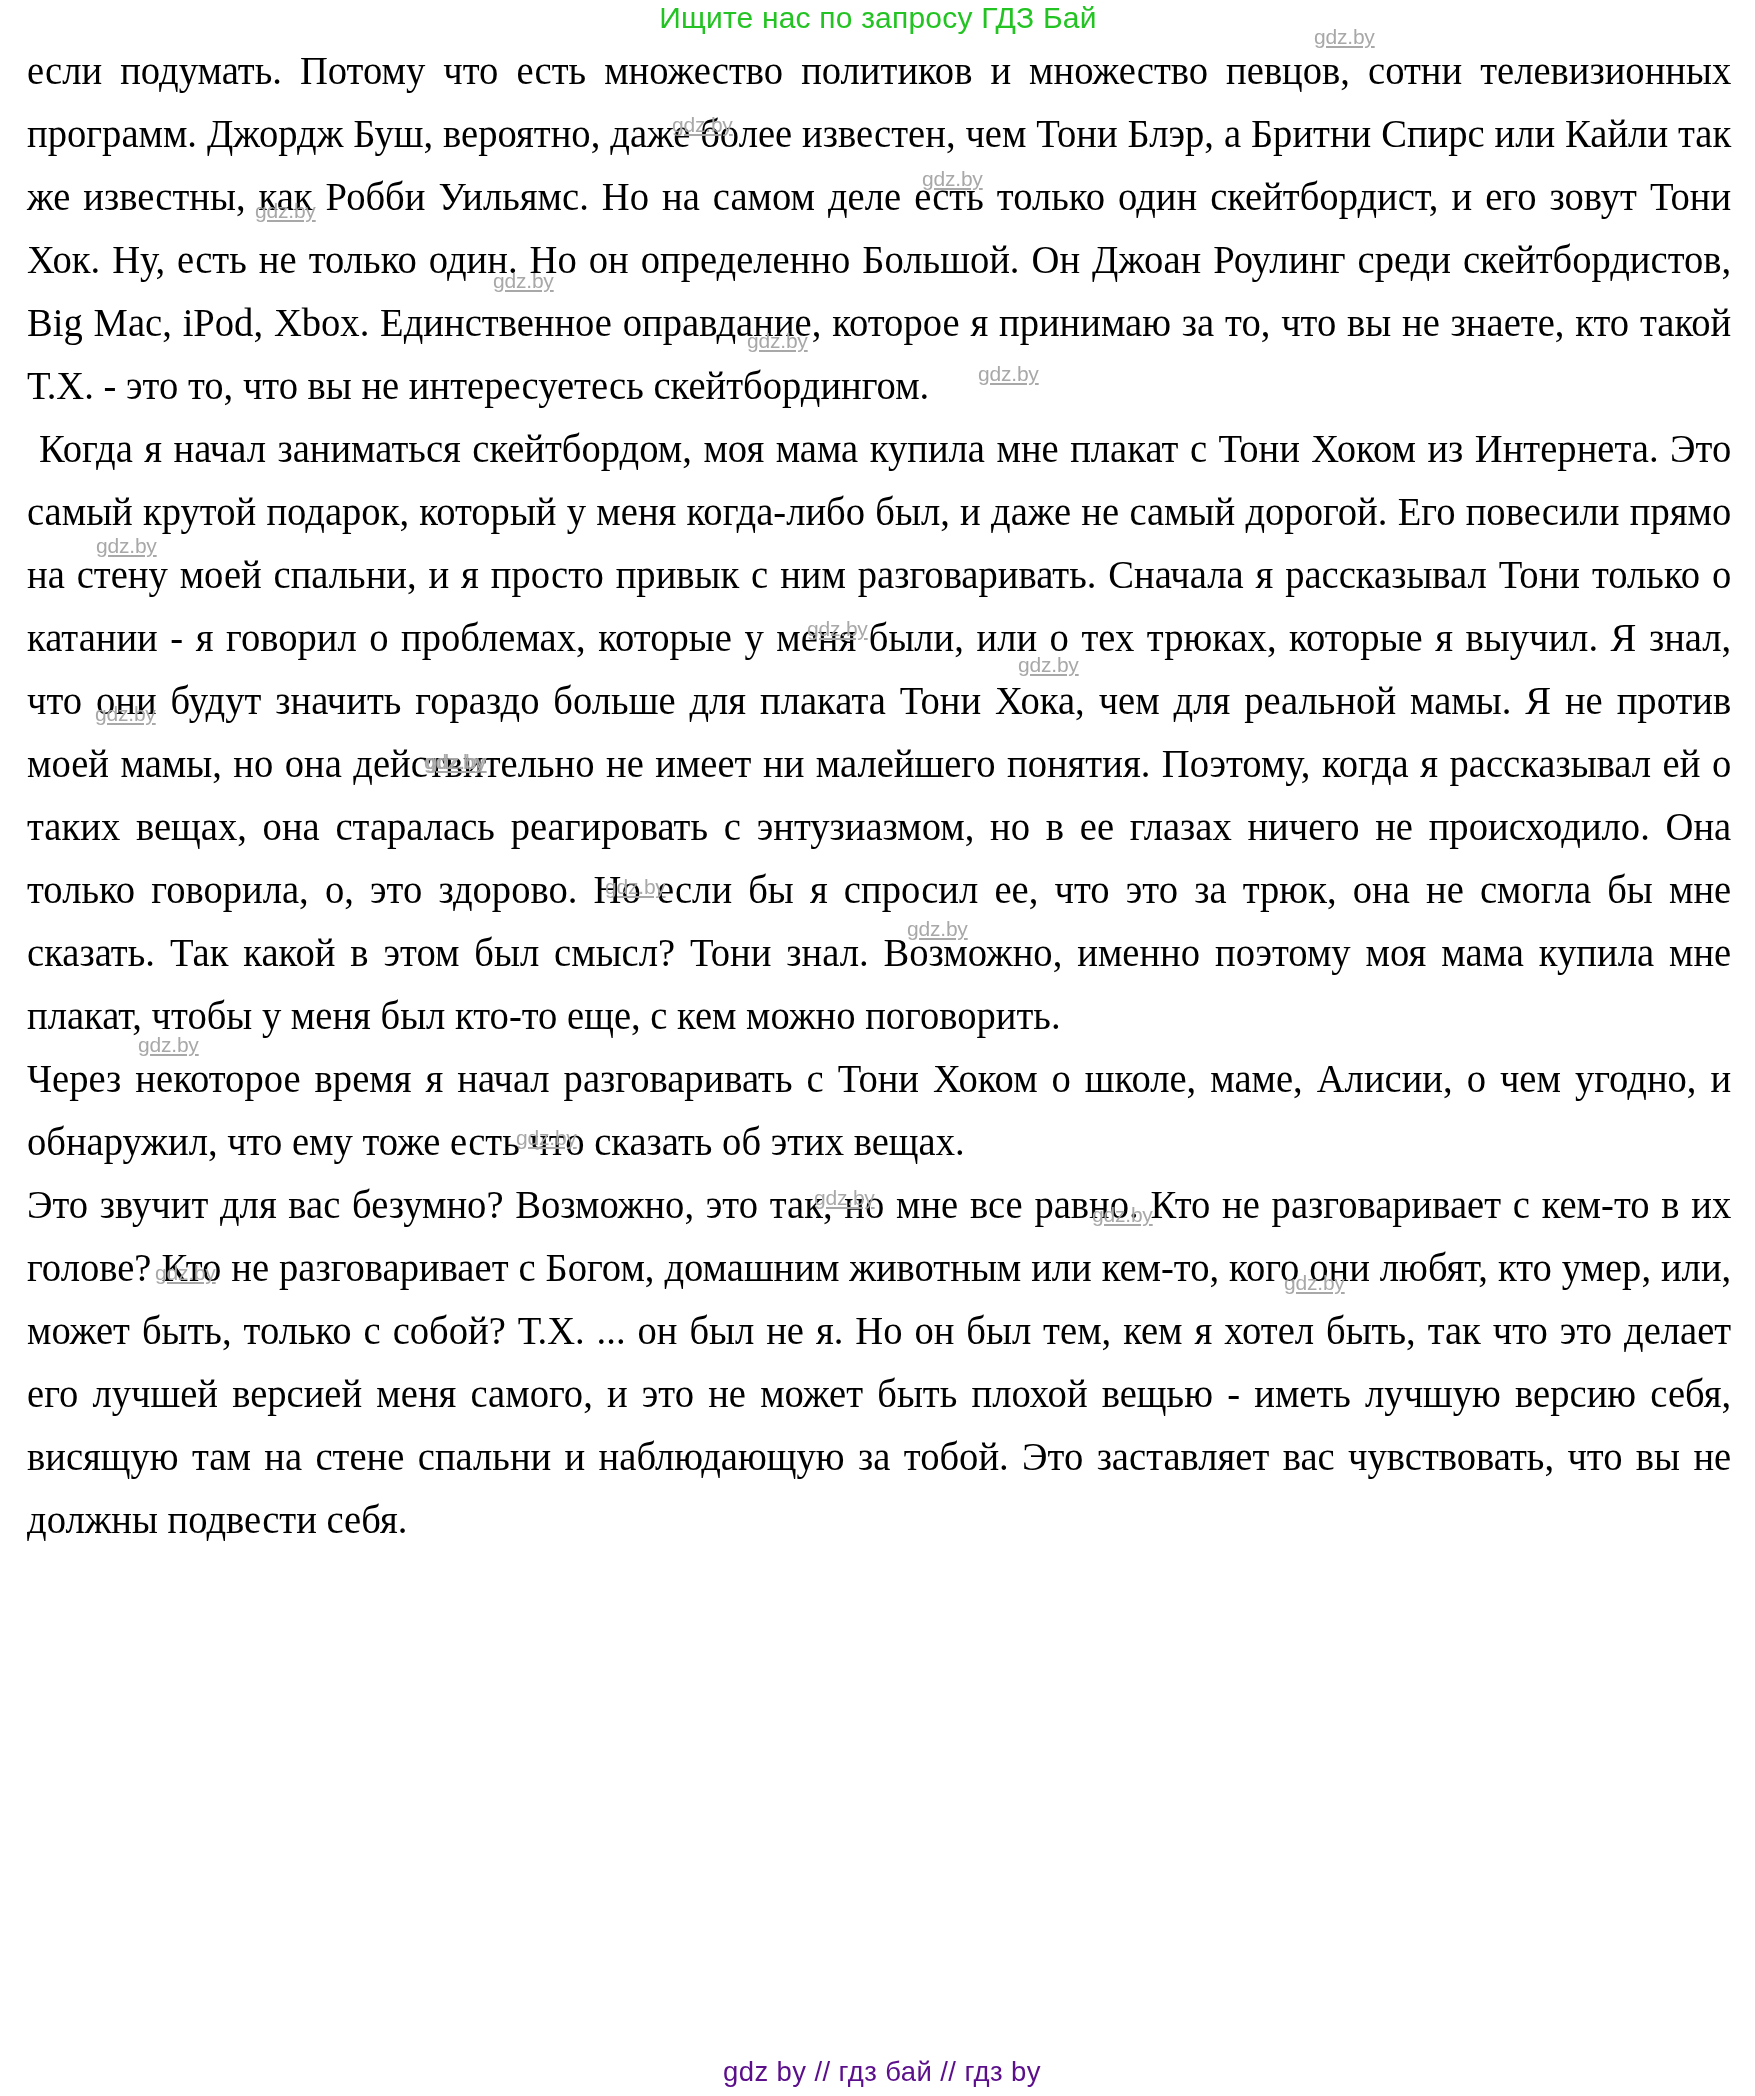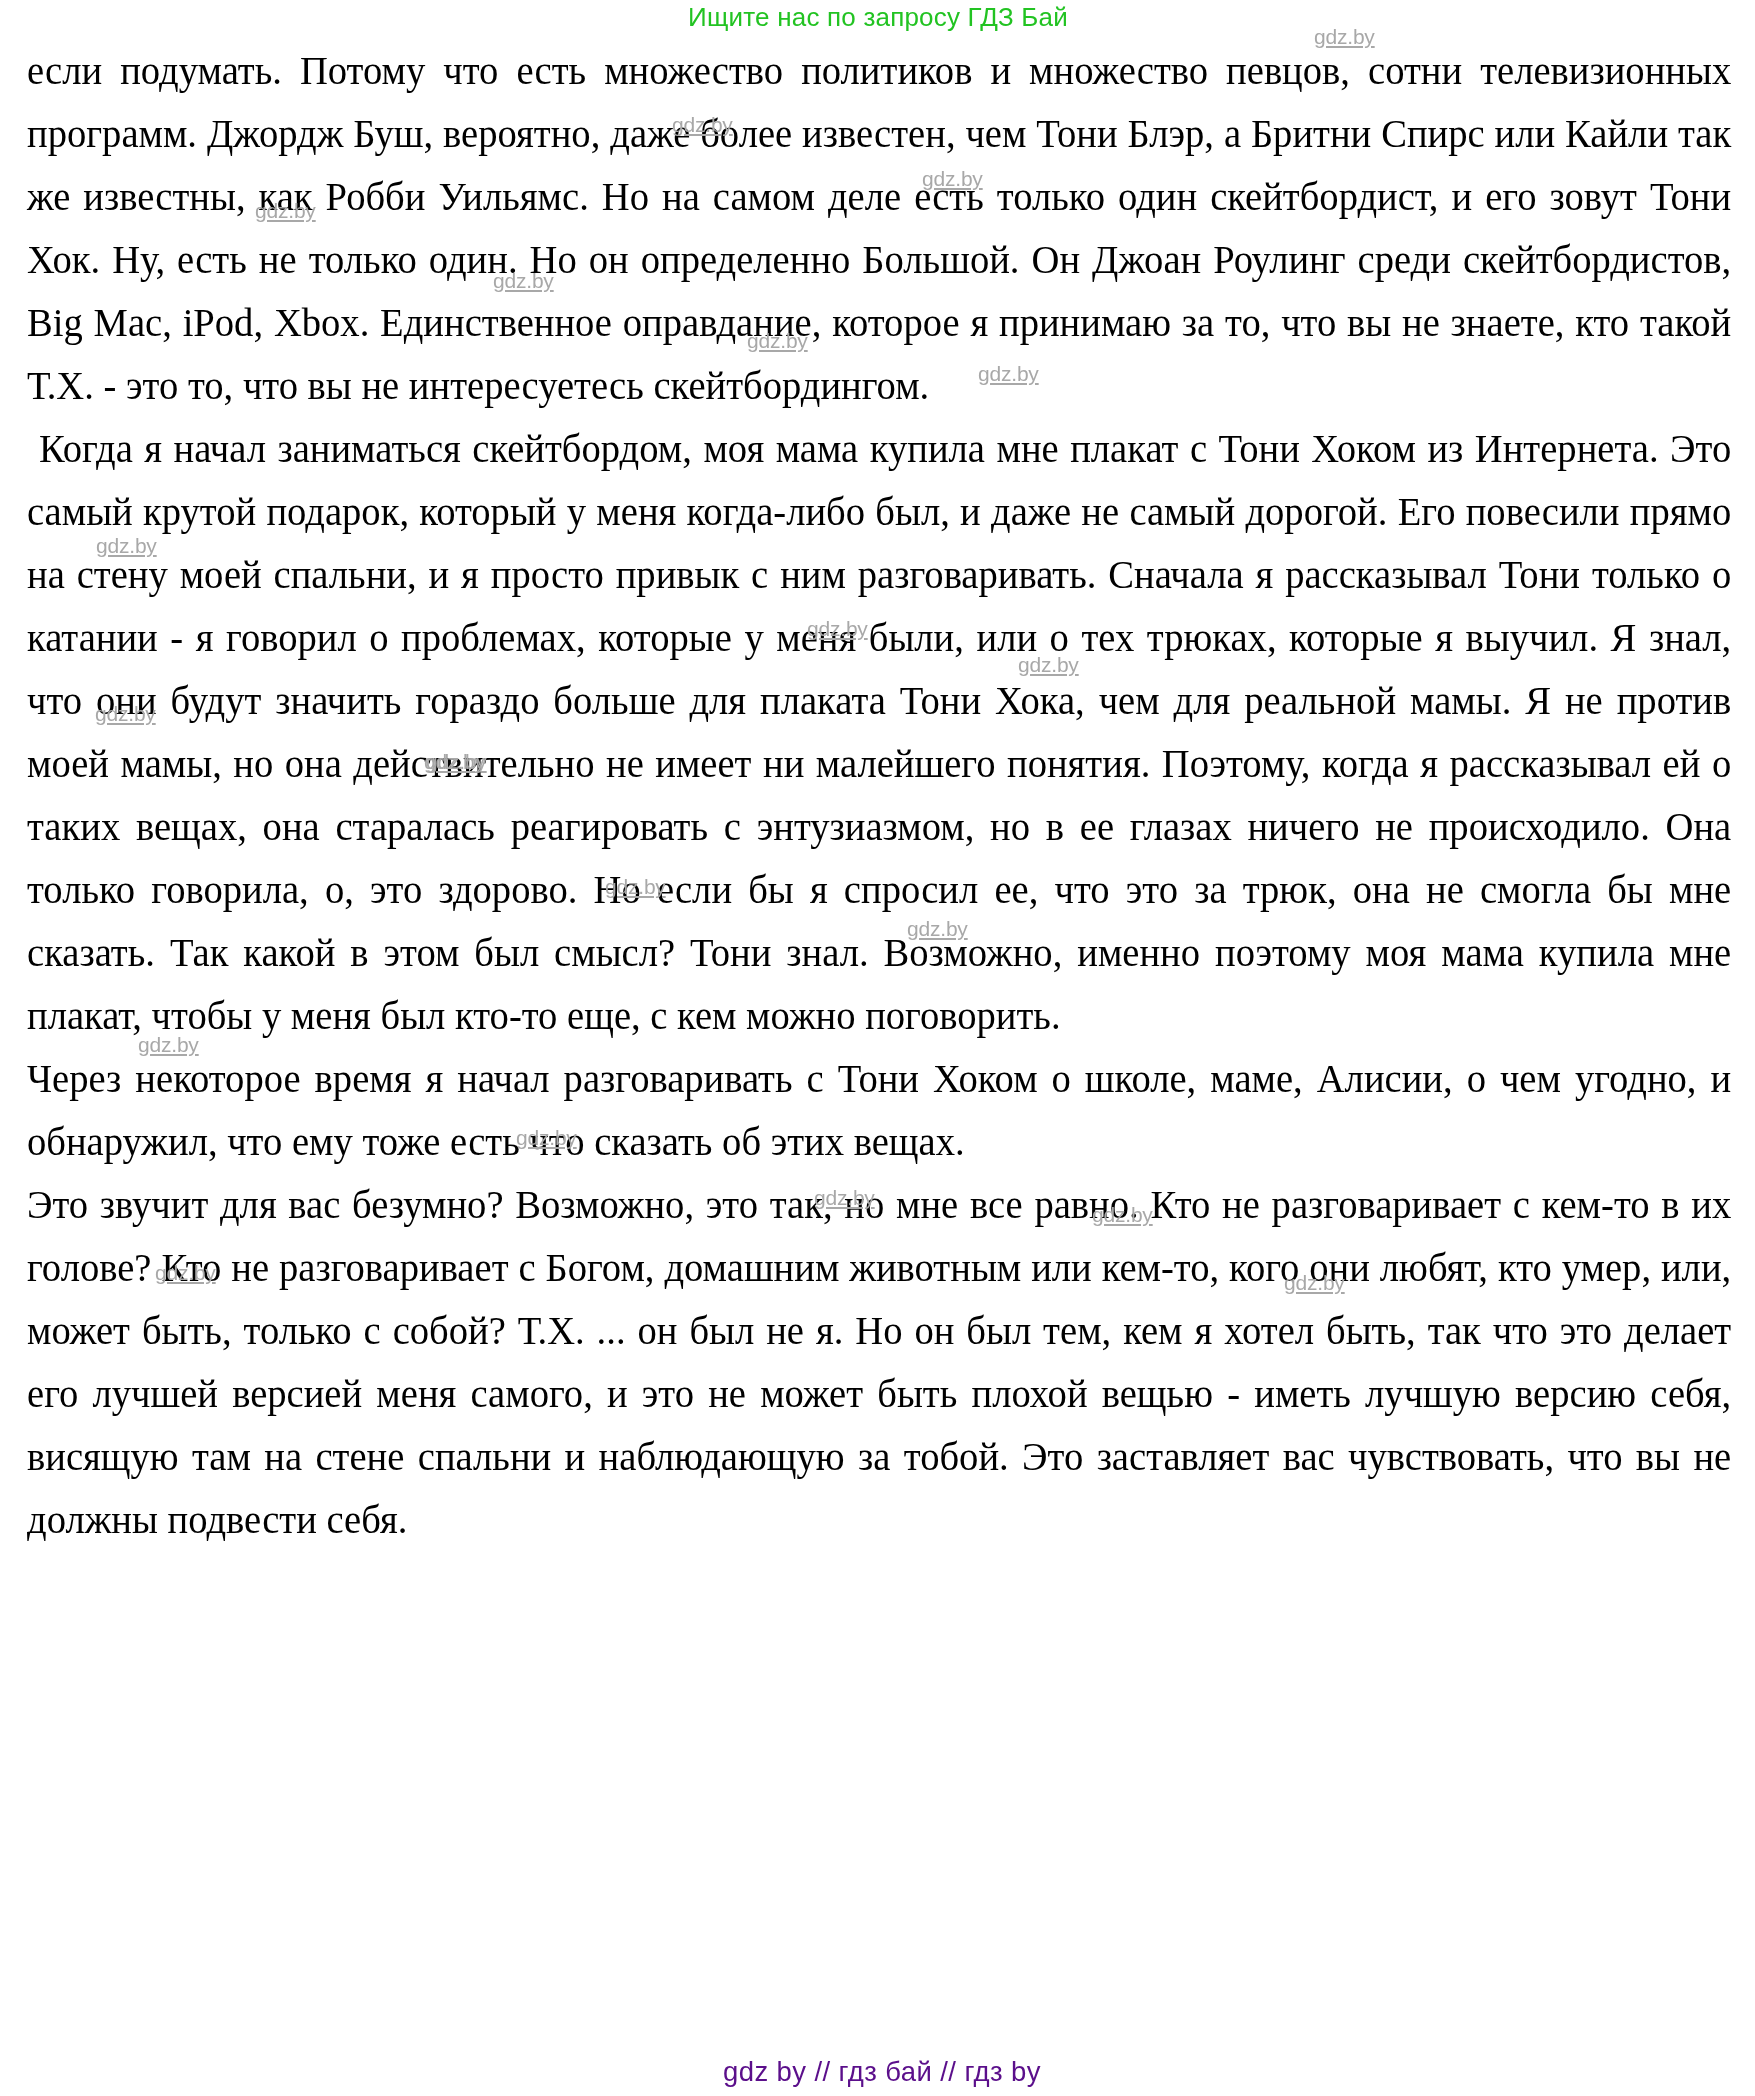--- a/index.html
+++ b/index.html
@@ -19,21 +19,21 @@
   .promo-header {
     position: absolute;
     top: 0;
     left: 0;
     width: 1756px;
     height: 35px;
     display: flex;
     align-items: center;
     justify-content: center;
     font-family: "Liberation Sans", "DejaVu Sans", sans-serif;
-    font-size: 26px;
+    font-size: 30px;
     font-weight: 400;
     color: #22c322;
     letter-spacing: 0.2px;
     white-space: nowrap;
     z-index: 30;
   }
 
   
   .doc {
     position: absolute;

